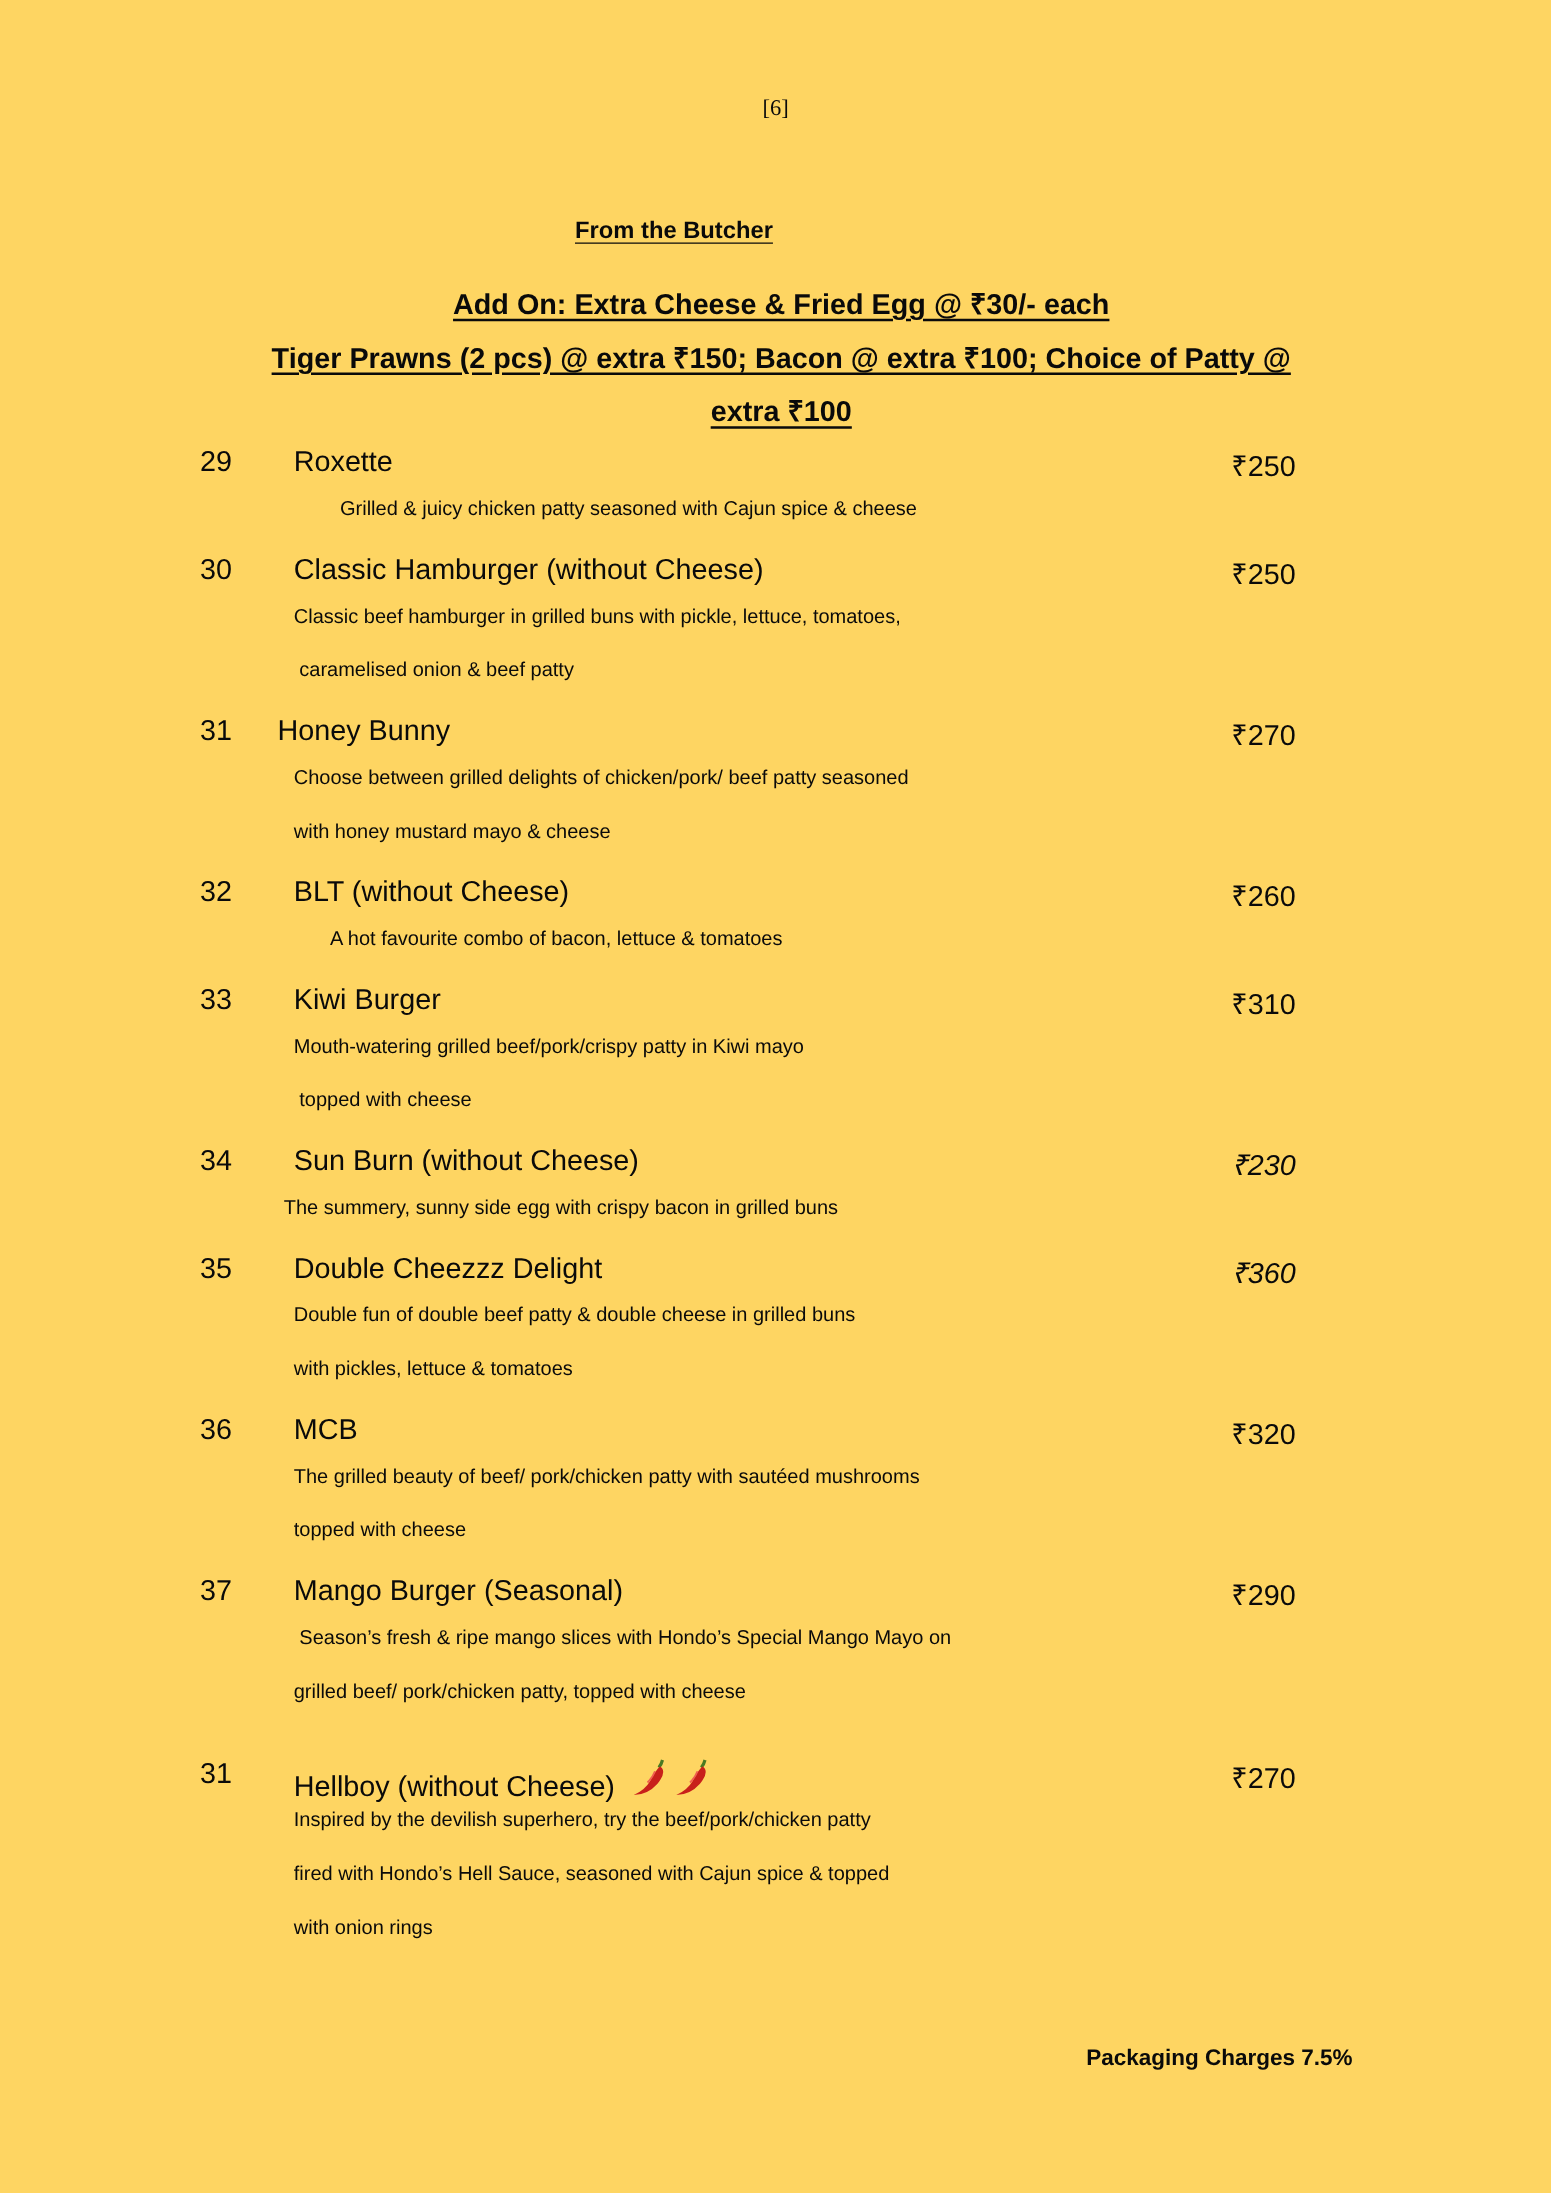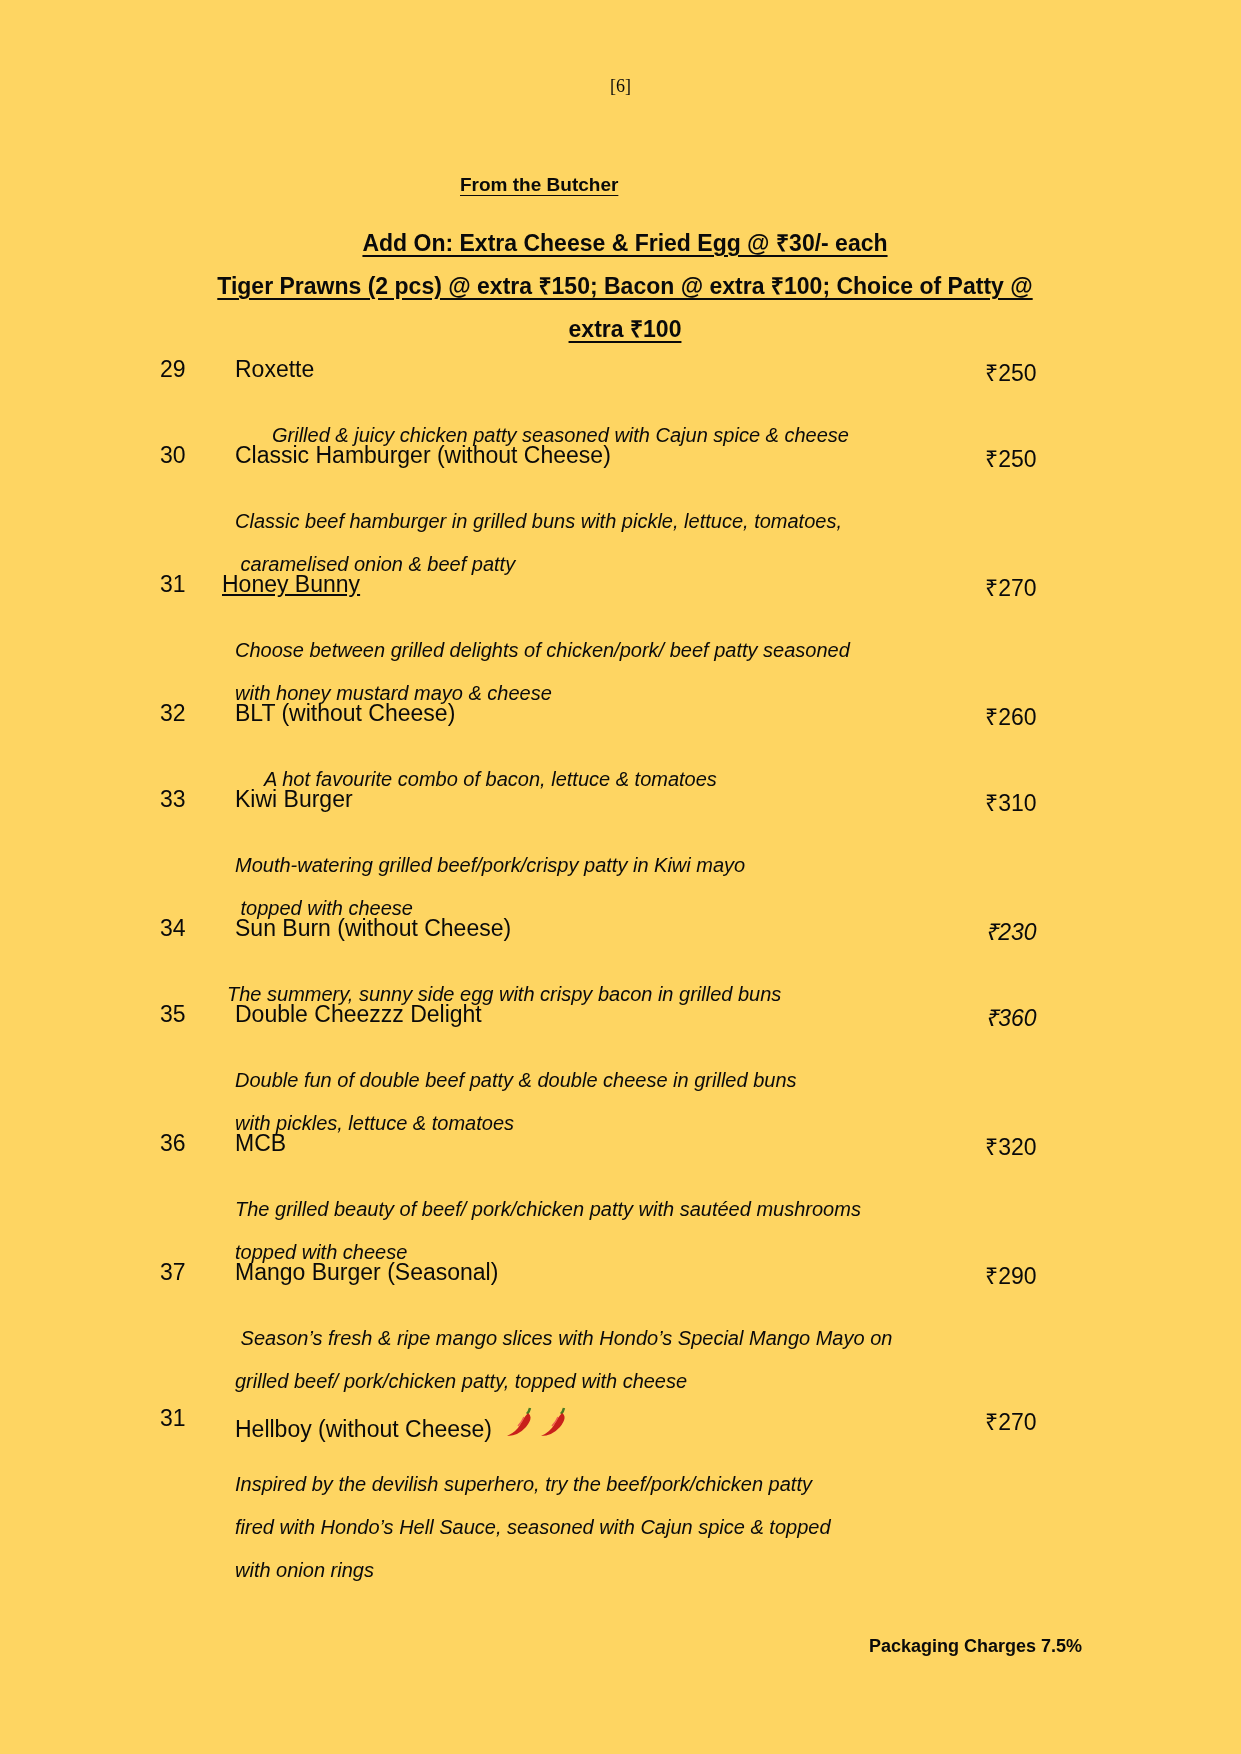--- a/index.html
+++ b/index.html
@@ -11,21 +11,21 @@
   .pagenum { position: absolute; top: 76px; left: 0; width: 1241px; text-align: center;
     font-family: "Liberation Serif", serif; font-size: 18px; }
   .title { position: absolute; top: 174px; left: 460px; font-size: 19px; font-weight: bold;
     text-decoration: underline; text-underline-offset: 4px; }
   .addon { position: absolute; left: 0; width: 1250px; text-align: center; font-size: 23px; font-weight: bold;
     text-decoration: underline; text-underline-offset: 4px; }
   .row { position: absolute; font-size: 23px; white-space: nowrap; }
   .num { position: absolute; left: 160px; }
   .name { position: absolute; }
   .price { position: absolute; left: 985px; }
-  .desc { position: absolute; font-size: 20px; font-style: italic; white-space: nowrap; margin-top: 25px; }
+  .desc { position: absolute; font-size: 16px; white-space: nowrap; }
   .italic { font-style: italic; text-align: right; }
   .chili { display: inline-block; vertical-align: -2px; margin-left: 6px; }
   .footer { position: absolute; top: 1636px; left: 869px; font-size: 18px; font-weight: bold; }
 </style>
 </head>
 <body>
 
 <div class="pagenum">[6]</div>
 <div class="title">From the Butcher</div>
 <div class="addon" style="top:226px;">Add On: Extra Cheese &amp; Fried Egg @ ₹30/- each</div>
@@ -42,21 +42,21 @@
 <div class="row" style="top:442px;">
   <span class="num">30</span>
   <span class="name" style="left:235px;">Classic Hamburger (without Cheese)</span>
   <span class="price">₹250</span>
 </div>
 <div class="desc" style="top:485px;left:235px;">Classic beef hamburger in grilled buns with pickle, lettuce, tomatoes,</div>
 <div class="desc" style="top:528px;left:235px;white-space:pre;"> caramelised onion &amp; beef patty</div>
 
 <div class="row" style="top:571px;">
   <span class="num">31</span>
-  <span class="name" style="left:222px;text-decoration:underline;">Honey Bunny</span>
+  <span class="name" style="left:222px;">Honey Bunny</span>
   <span class="price">₹270</span>
 </div>
 <div class="desc" style="top:614px;left:235px;">Choose between grilled delights of chicken/pork/ beef patty seasoned</div>
 <div class="desc" style="top:657px;left:235px;">with honey mustard mayo &amp; cheese</div>
 
 <div class="row" style="top:700px;">
   <span class="num">32</span>
   <span class="name" style="left:235px;">BLT (without Cheese)</span>
   <span class="price">₹260</span>
 </div>

